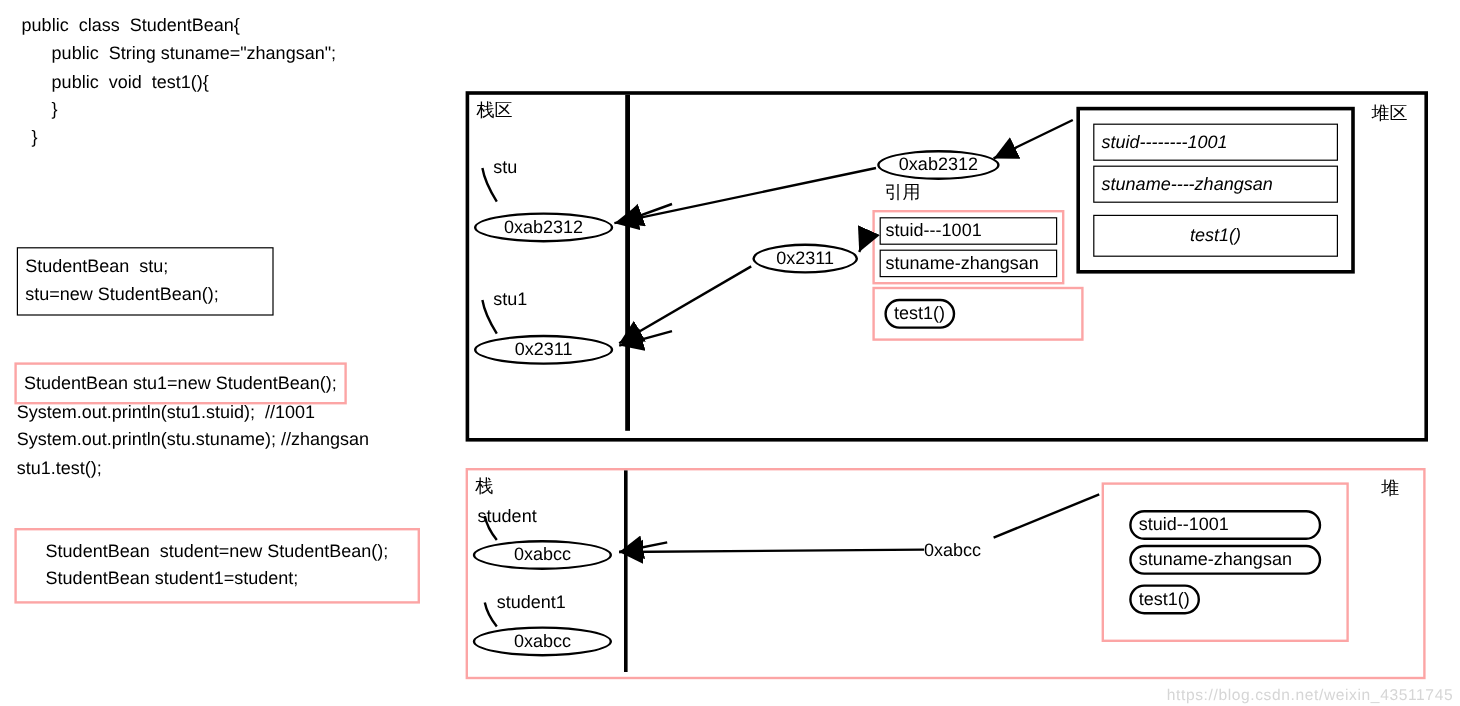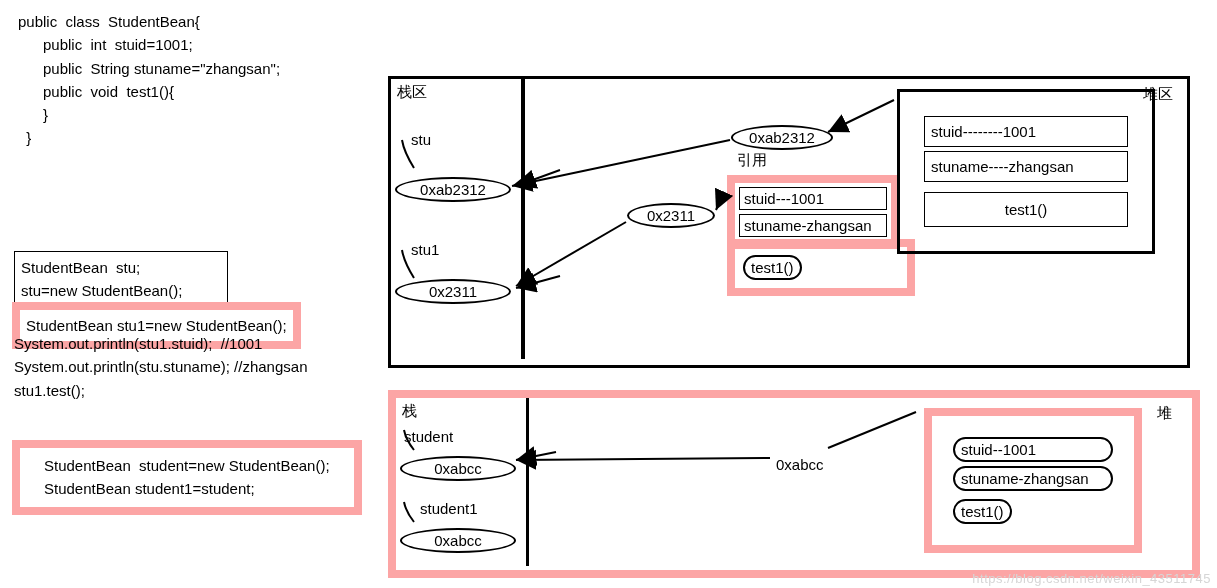--- a/index.html
+++ b/index.html
@@ -7,22 +7,22 @@
     padding: 0;
     width: 1217px;
     height: 588px;
     font-family: Arial, "Microsoft YaHei", sans-serif;
     font-size: 15px;
     background: #ffffff;
     color: #000000;
     position: relative;
   }
   .abs { position: absolute; }
-  .box { border: 1px solid #000; margin-top: 45px; }
-  .box2 { border: 8px solid #fca5a5; }
+  .box { border: 1px solid #000; }
+  .box2 { border: 2px solid #fca5a5; }
   .box3 { border: 3px solid #000; }
   .oval {
     border: 2px solid #000;
     border-radius: 50% / 50%;
     padding: 2px 6px;
     text-align: center;
   }
   .pill {
     border: 2px solid #000;
     border-radius: 14px;
@@ -33,21 +33,20 @@
   .watermark {
     position:absolute; right:6px; bottom:2px;
     color:#d6d6d6; font-size:13px; letter-spacing:0.5px;
   }
 </style>
 </head>
 <body>
 
 <div class="abs" style="left:18px; top:10px;">
   <div class="code-line">public  class  StudentBean{</div>
-  <div class="code-line">      public  int  stuid=1001;</div>
   <div class="code-line">      public  String stuname="zhangsan";</div>
   <div class="code-line">      public  void  test1(){</div>
   <div class="code-line"></div>
   <div class="code-line">      }</div>
   <div class="code-line">  }</div>
 </div>
 
 <div class="abs box" style="left:14px; top:206px; width:200px; padding:4px 6px;">
   <div class="code-line">StudentBean  stu;</div>
   <div class="code-line">stu=new StudentBean();</div>
@@ -88,21 +87,21 @@
   <div class="abs oval" style="left:236px; top:124px; width:72px;">0x2311</div>
 
   <div class="abs box2" style="left:336px; top:96px; width:156px;">
     <div class="box" style="margin:4px; padding:2px 4px;">stuid---1001</div>
     <div class="box" style="margin:4px; padding:2px 4px;">stuname-zhangsan</div>
   </div>
   <div class="abs box2" style="left:336px; top:160px; width:156px; padding:8px;">
     <div class="pill" style="display:inline-block;">test1()</div>
   </div>
 
-  <div class="abs box3" style="left:506px; top:10px; width:212px; padding:20px;">
+  <div class="abs box3" style="left:506px; top:10px; width:212px; padding:7px;font-style:italic;">
     <div class="box" style="margin:4px; padding:6px 6px;">stuid--------1001</div>
     <div class="box" style="margin:4px; padding:6px 6px;">stuname----zhangsan</div>
     <div class="box" style="margin:10px 4px 4px 4px; padding:8px 6px; text-align:center;">test1()</div>
   </div>
 </div>
 
 <div class="abs box2" style="left:388px; top:390px; width:796px; height:172px;">
   <div class="abs" style="left:6px; top:4px;">栈</div>
   <div class="abs" style="right:20px; top:6px;">堆</div>
   <div class="abs" style="left:130px; top:0; width:0; height:168px; border-left:3px solid #000;"></div>

